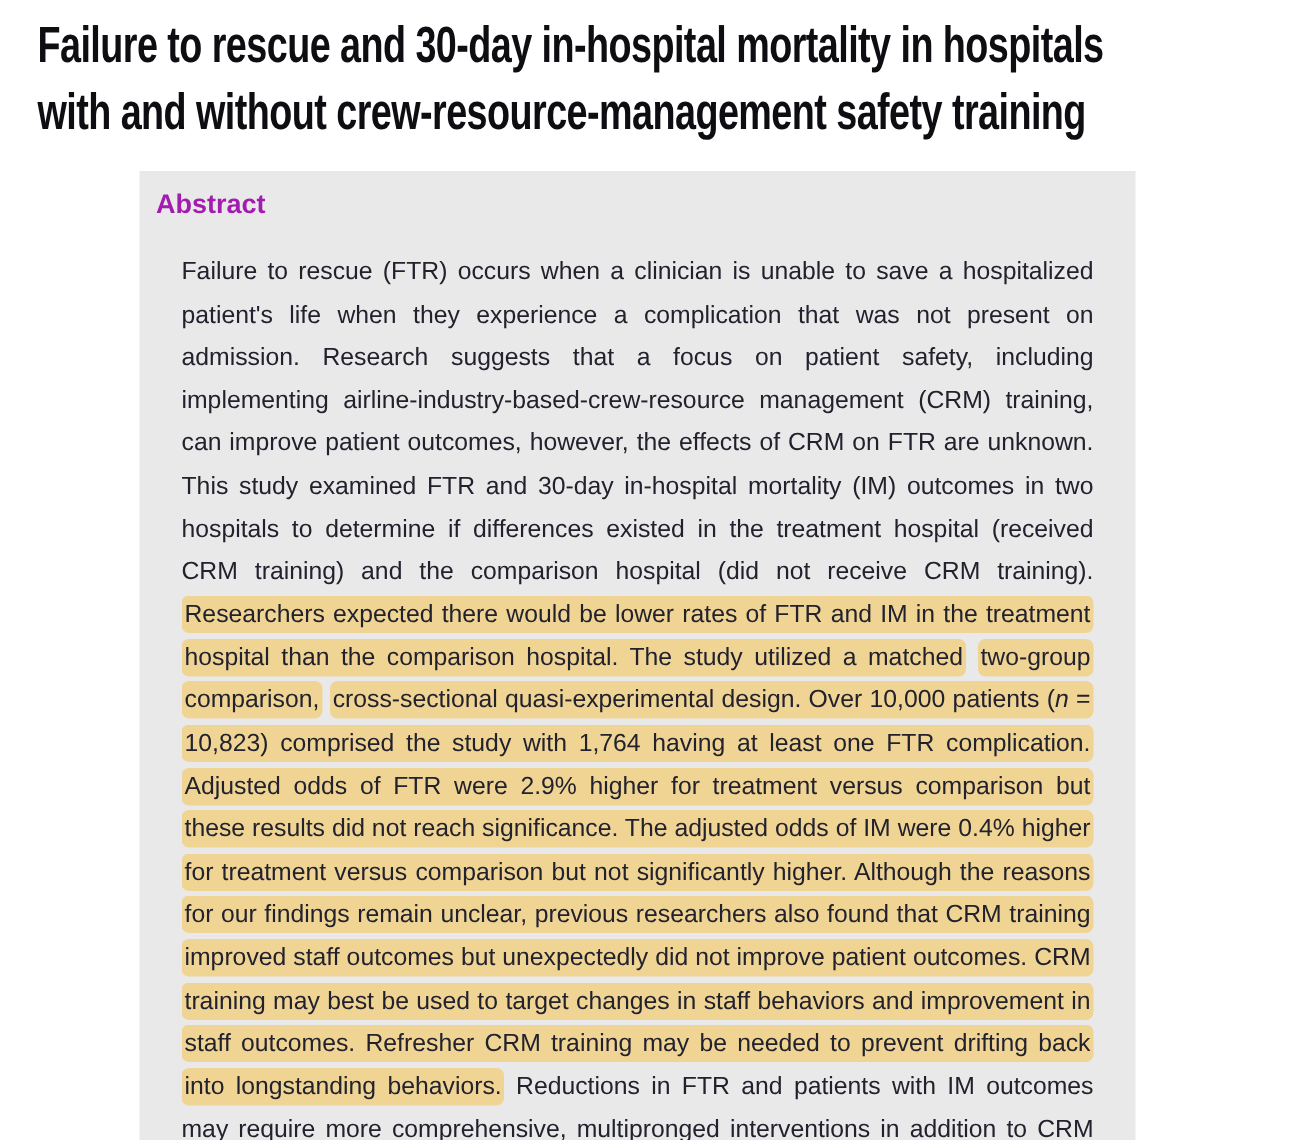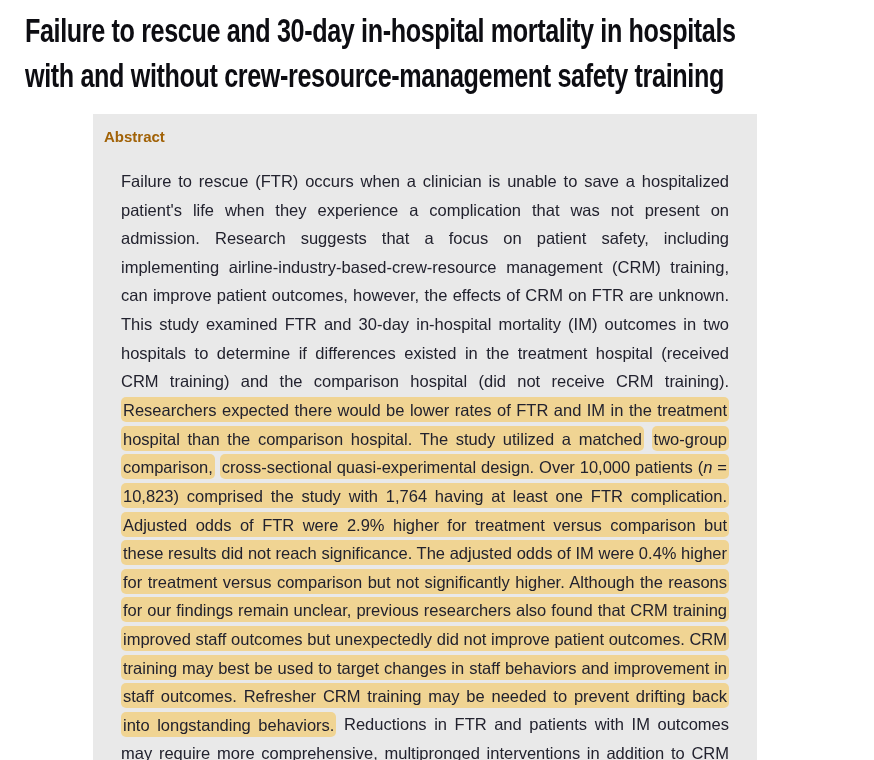--- a/index.html
+++ b/index.html
@@ -28,24 +28,24 @@
   }
   .paper-title .title-line{display:block;}
   .abstract-box{
     margin:16px 0 0 93px;
     width:664px;
     background:var(--abg);
     padding:9px 11px 18px 11px;
   }
   .abstract-heading{
     margin:0 0 2px 0;
-    font-size:15px;
+    font-size:18px;
     font-weight:bold;
     line-height:27px;
-    color:#a16207;
+    color:#a21caf;
   }
   .abstract-paragraph{
     margin:17px;
     font-size:16.5px;
     line-height:28.6px;
     text-align:justify;
     color:var(--txt);
   }
   .hl{
     background:var(--hl);

